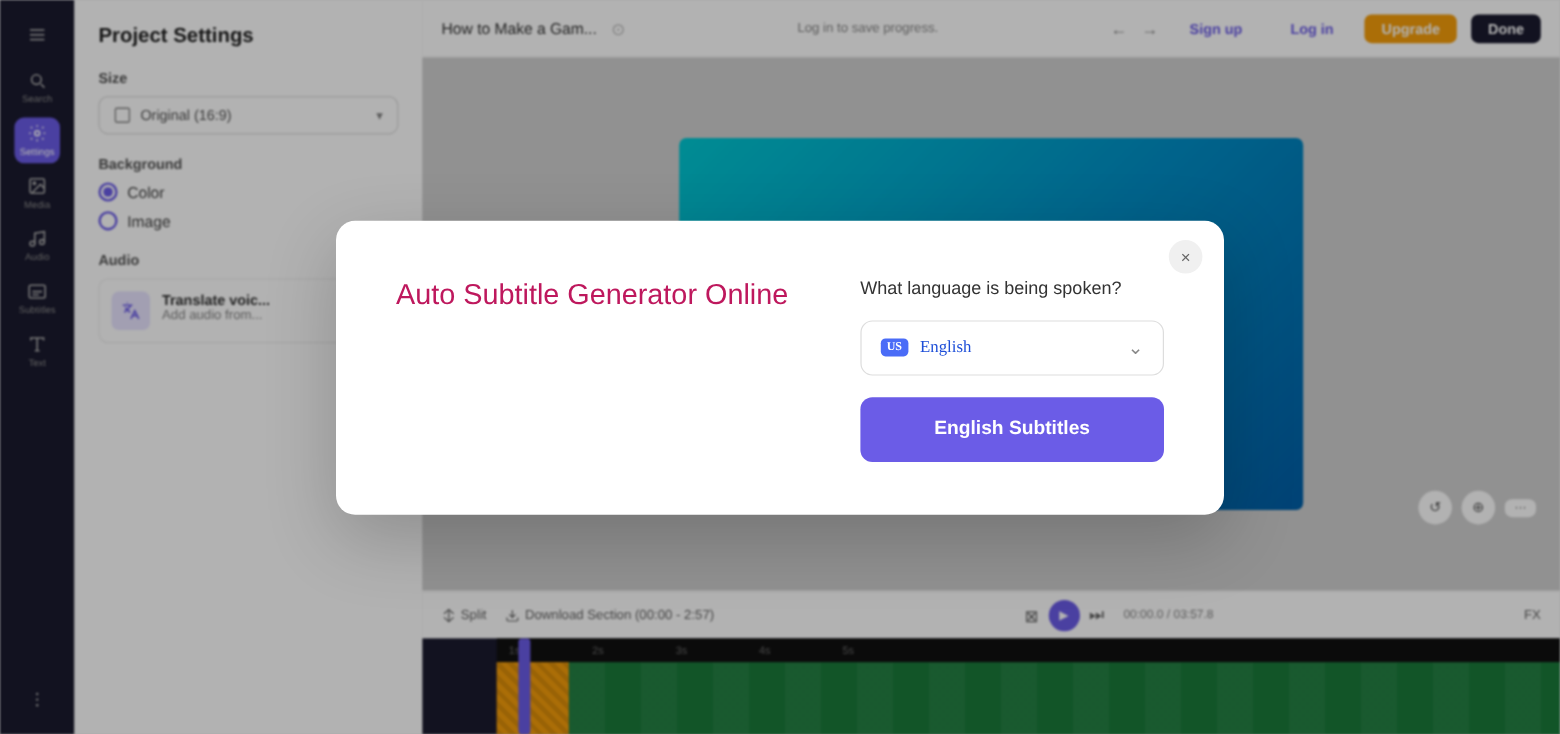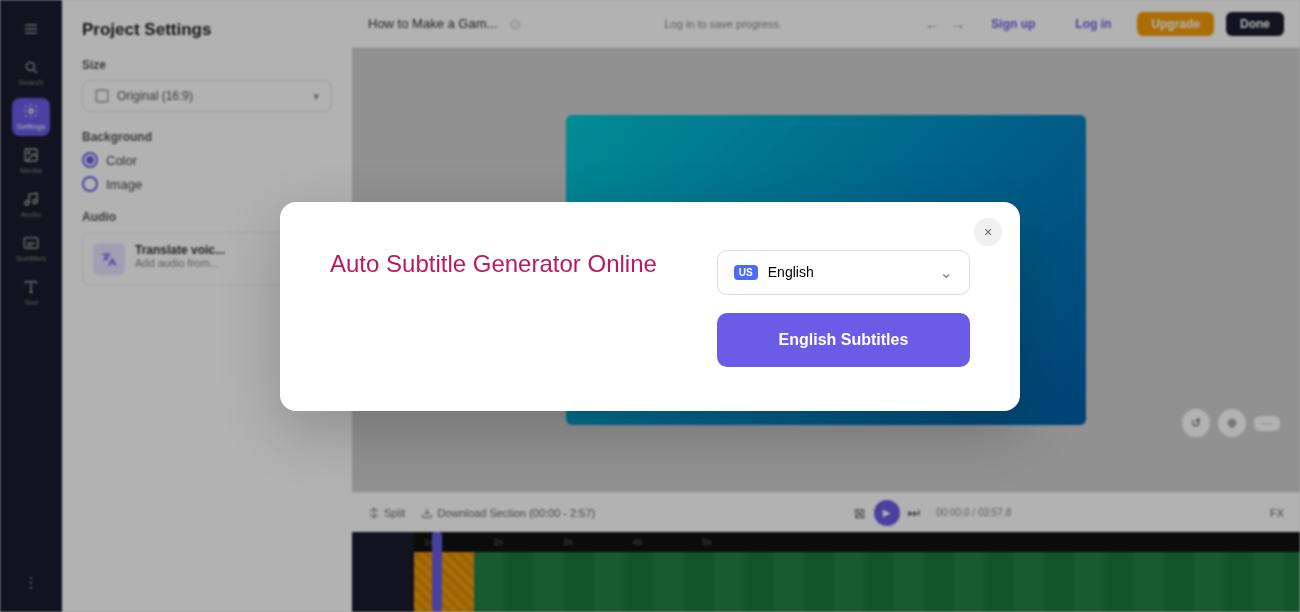--- a/index.html
+++ b/index.html
@@ -255,26 +255,28 @@
       background: #fff;
     }
 
     .us-badge {
       background: #4a6cf7;
       color: #fff;
       font-size: 10px;
       font-weight: 700;
       padding: 2px 5px;
       border-radius: 4px;
+      font-family: Liberation Serif, serif;
     }
 
     .language-name {
       flex: 1;
       font-size: 14px;
-      color: #000000;
+      color: #1d4ed8;
+      font-family: Liberation Serif, serif;
     }
 
     .chevron-down {
       color: #888;
       font-size: 16px;
     }
 
     .create-btn {
       background: #6b5ce7;
       color: #fff;
@@ -477,20 +479,21 @@
 
 <div class="overlay">
   <div class="modal">
 
     <button class="modal-close">×</button>
 
     <div class="modal-title">Auto Subtitle Generator Online</div>
 
     <div class="modal-right">
 
+      <p class="modal-question">What language is being spoken?</p>
 
       <div class="language-select">
         <span class="us-badge">US</span>
         <span class="language-name">English</span>
         <span class="chevron-down">⌄</span>
       </div>
 
       <button class="create-btn">English Subtitles</button>
 
     </div>

